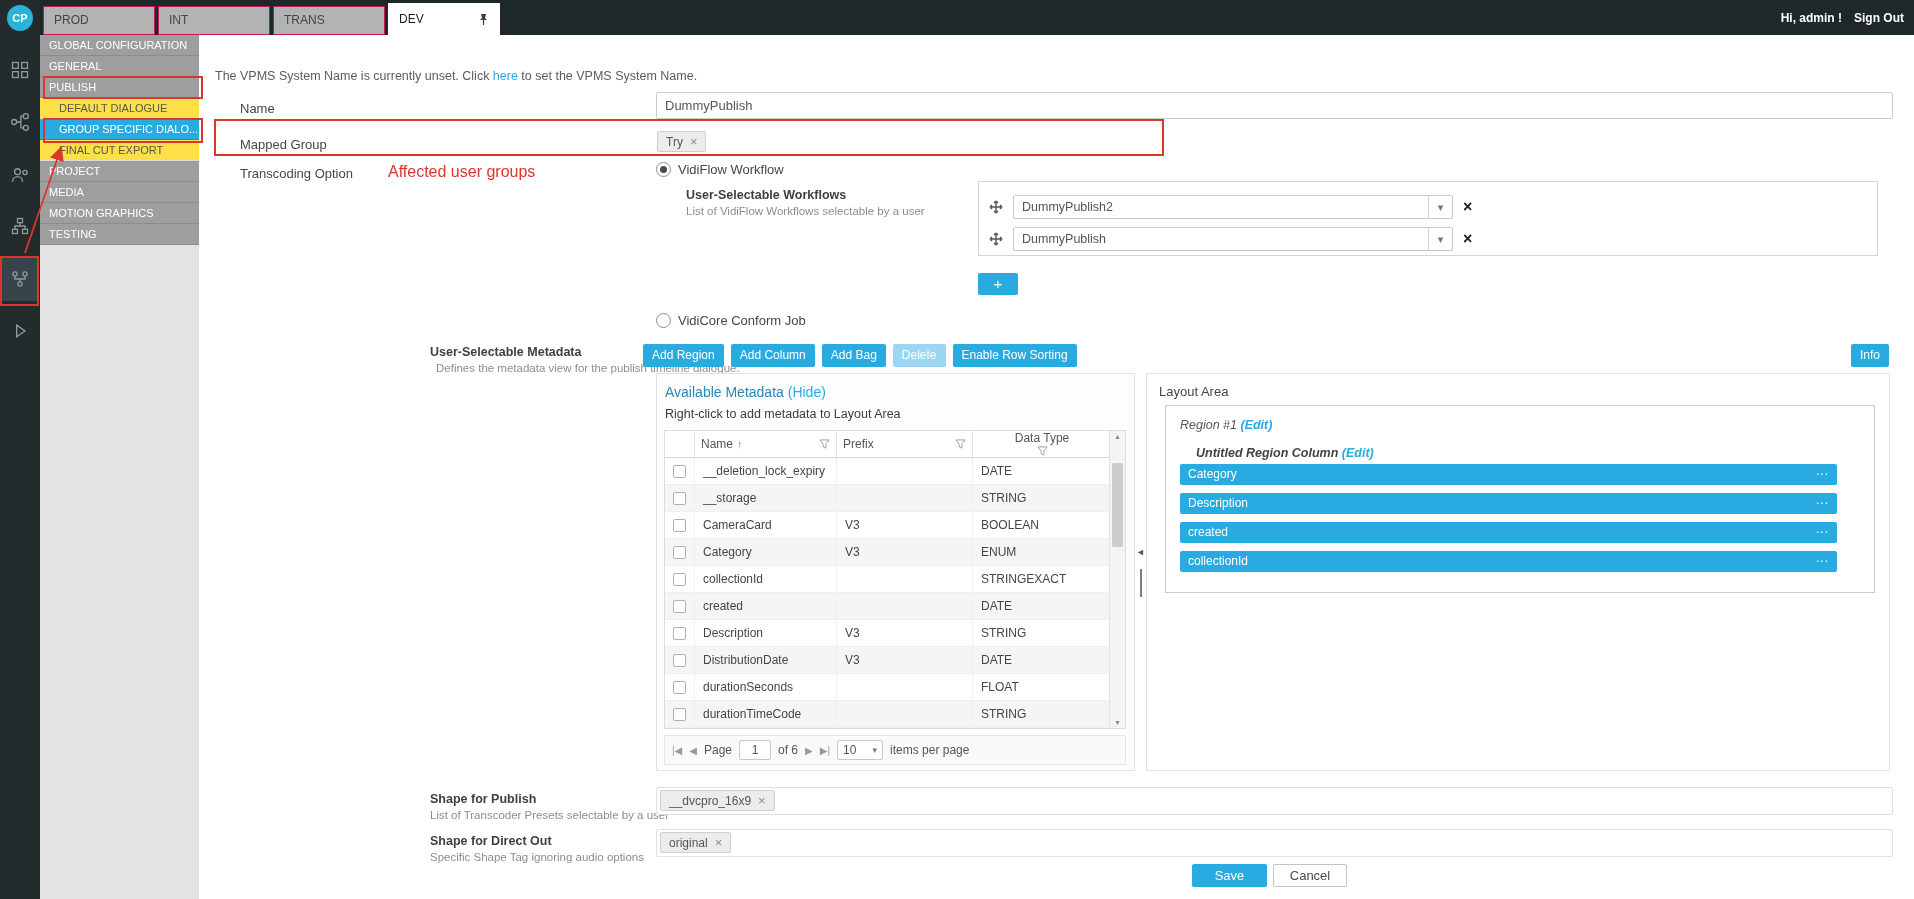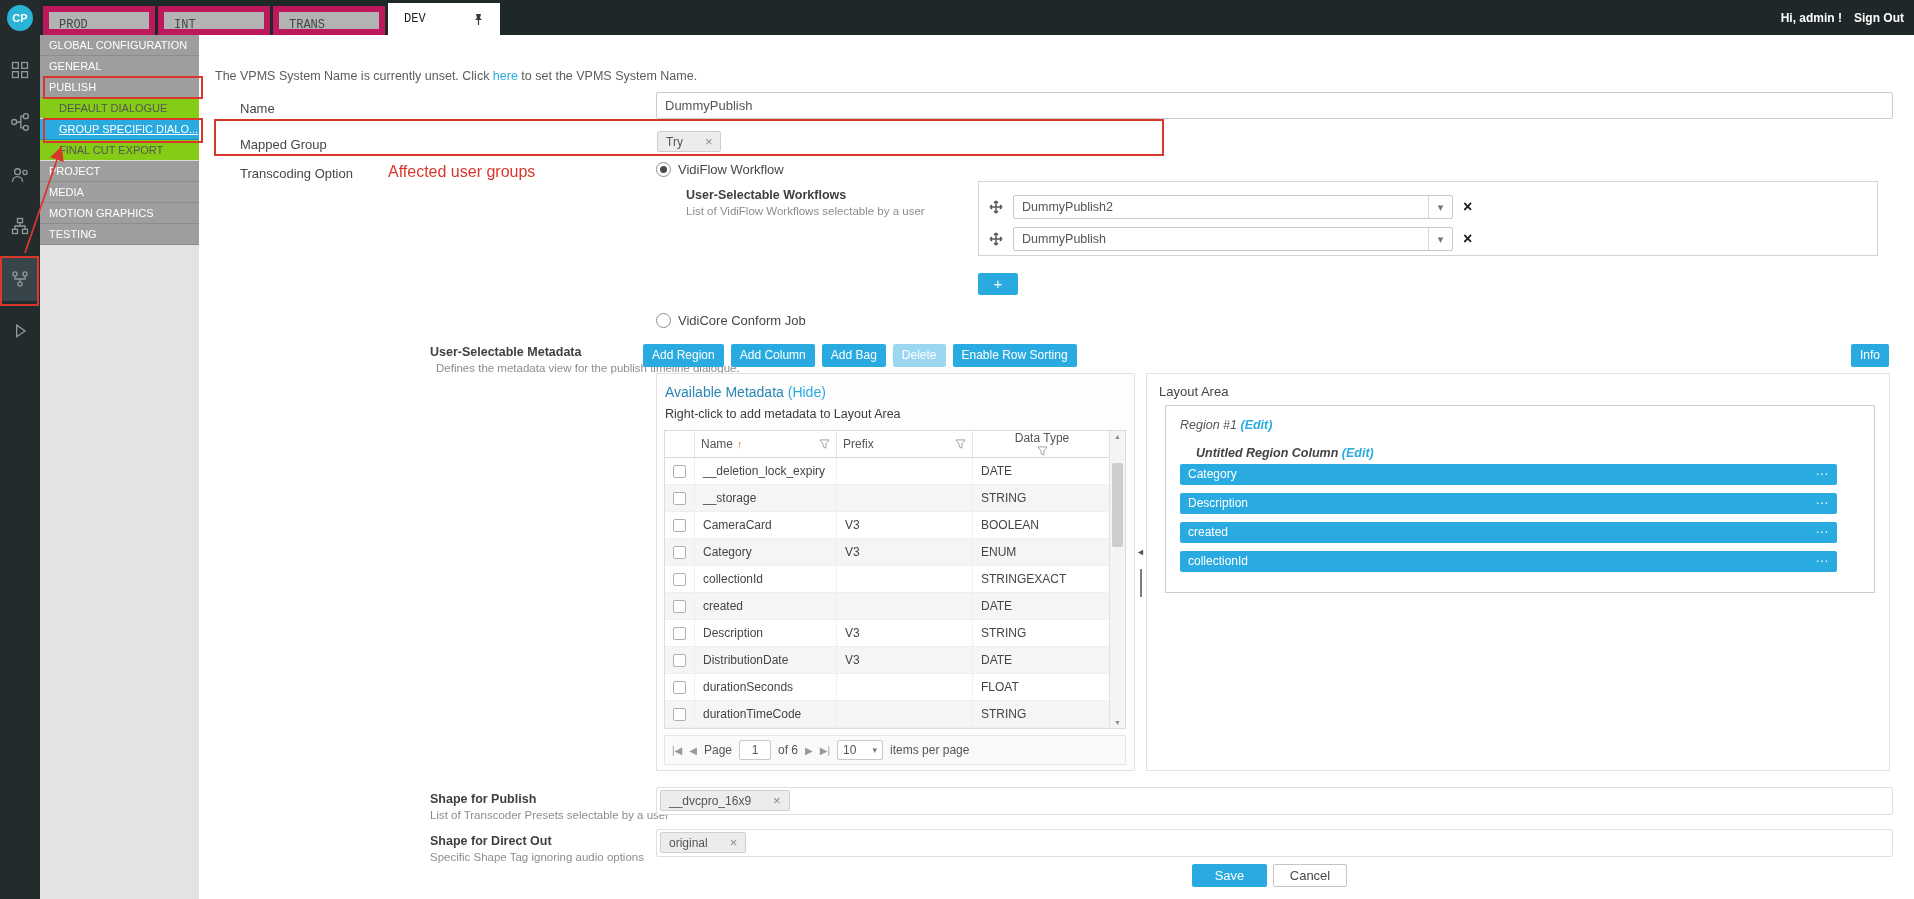--- a/index.html
+++ b/index.html
@@ -8,42 +8,42 @@
 
   
   .rail { position:absolute; left:0; top:0; width:40px; height:899px; background:#232b2d; z-index:5; }
   .logo { position:absolute; top:5px; left:7px; width:26px; height:26px; border-radius:50%; background:#2ab3d6; color:#fff; font-size:11px; font-weight:bold; display:flex; align-items:center; justify-content:center; }
   .rail-icon { position:absolute; left:8px; width:24px; height:24px; color:#8d9a9b; display:flex; align-items:center; justify-content:center; }
   .rail-icon.active-mod { left:1px; width:38px; height:44px; background:#37454a; }
   .rail-icon svg { stroke:currentColor; fill:none; stroke-width:1.6; }
 
   
   .titlebar { position:absolute; left:40px; right:0; top:0; height:35px; background:#1f2829; z-index:4; }
-  .tab { position:absolute; top:6px; height:29px; line-height:27px; width:112px; background:#b3b3b3; border:6px solid #be185d; color:#404849; font-size:12px; padding-left:10px;font-family:Liberation Mono, monospace; }
+  .tab { position:absolute; top:6px; height:29px; line-height:27px; width:112px; background:#b3b3b3; border:1px solid #be185d; color:#404849; font-size:12px; padding-left:10px; }
   .tab.active { top:3px; height:32px; line-height:30px; background:#fff; border-color:#fff; color:#1c1c1c; display:flex; align-items:center; justify-content:space-between; padding:0 9px 0 10px; }
   .user { position:absolute; right:10px; top:0; height:35px; display:flex; gap:12px; align-items:center; color:#fff; font-size:12px; font-weight:bold; }
   .user .signout { cursor:pointer; }
 
   
   .sidenav { position:absolute; left:40px; top:35px; width:159px; bottom:0; background:#e3e3e3; z-index:3; }
   .nav-item { height:21px; line-height:20px; font-size:11px; overflow:hidden; white-space:nowrap; }
   .nav-item.gray { background:#9e9e9e; color:#fff; border-bottom:1px solid #8c8c8c; padding-left:9px; }
-  .nav-item.white { background:#84cc16; color:#555; border-bottom:1px solid #dcdcdc; padding-left:19px; }
-  .nav-item.selected { background:#29abe2; color:#fff; border-bottom:1px solid #1f8fc2; padding-left:19px;text-decoration:underline; }
+  .nav-item.white { background:#fde047; color:#555; border-bottom:1px solid #dcdcdc; padding-left:19px; }
+  .nav-item.selected { background:#29abe2; color:#fff; border-bottom:1px solid #1f8fc2; padding-left:19px; }
 
   
   .main { position:absolute; left:199px; top:35px; right:0; bottom:0; background:#fff; font-size:13px; }
   .breadcrumb { position:absolute; left:0; right:0; top:0; height:26px; background:#f5f5f5; border-bottom:1px solid #ececec; line-height:26px; padding-left:16px; color:#9a9a9a; font-size:11.5px; letter-spacing:.3px; }
   .notice { position:absolute; left:16px; top:34px; font-size:12.5px; color:#5c5c5c; }
   .notice a { color:#29abe2; text-decoration:none; cursor:pointer; }
   .f-label { position:absolute; font-size:13px; color:#464646; }
   .f-title { position:absolute; font-size:12.5px; font-weight:bold; color:#3f3f3f; }
   .f-sub { position:absolute; font-size:11.5px; color:#8d8d8d; }
   .text-input { position:absolute; border:1px solid #ccc; border-radius:2px; padding:0 8px; font:13px "Liberation Sans",sans-serif; color:#555; background:#fff; }
-  .chip { position:absolute; display:inline-flex; align-items:center; gap:22px; background:#ececec; border:1px solid #cfcfcf; border-radius:2px; height:21px; padding:0 8px; font-size:12px; color:#555; white-space:nowrap; }
+  .chip { position:absolute; display:inline-flex; align-items:center; gap:7px; background:#ececec; border:1px solid #cfcfcf; border-radius:2px; height:21px; padding:0 8px; font-size:12px; color:#555; white-space:nowrap; }
   .chip .x { color:#8a8a8a; font-size:13px; cursor:pointer; }
   .radio { position:absolute; width:15px; height:15px; border:1px solid #8e8e8e; border-radius:50%; background:#fff; }
   .radio.checked::after { content:""; position:absolute; left:3px; top:3px; width:7px; height:7px; border-radius:50%; background:#4a4a4a; }
   .radio-label { position:absolute; font-size:13px; color:#464646; }
 
   
   .wf-box { position:absolute; left:779px; top:146px; width:900px; height:75px; border:1px solid #d4d4d4; background:#fff; }
   .wf-row { position:absolute; left:10px; height:26px; display:flex; align-items:center; gap:10px; }
   .wf-move { color:#5a5a5a; display:flex; }
   .wf-move svg { stroke:currentColor; fill:none; stroke-width:1.5; }

